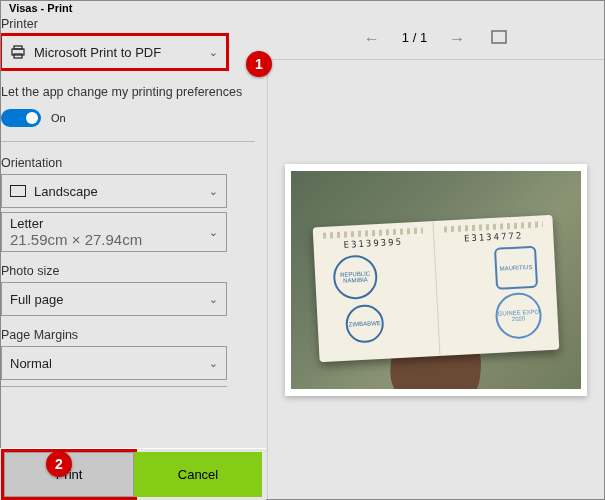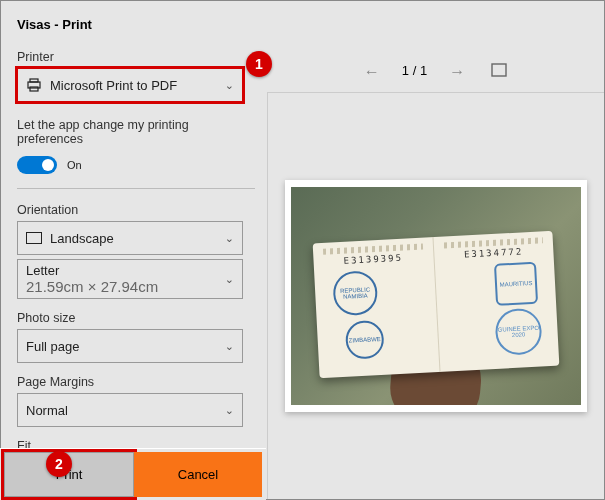--- a/index.html
+++ b/index.html
@@ -1,20 +1,20 @@
 <!DOCTYPE html>
 <html><head>
 <meta charset="utf-8">
 <style>
   * { box-sizing: border-box; margin: 0; padding: 0; font-family: "Segoe UI", Arial, sans-serif; }
   body { width: 605px; height: 500px; background: #e6e6e6; overflow: hidden; position: relative; }
   .window { width: 605px; height: 500px; border: 1px solid #888; background: #e6e6e6; display: flex; flex-direction: column; }
-  .titlebar { padding: 16px 8px; font-weight: 600; font-size: 13px; color: #000; margin-left: 8px; }
+  .titlebar { padding: 1px 8px; font-weight: 600; font-size: 11px; color: #000; }
   .content { flex: 1; display: flex; overflow: hidden; }
-  .sidebar { width: 266px; padding: 2px 12px 0 16px; display: flex; flex-direction: column; gap: 4px; }
+  .sidebar { width: 266px; padding: 2px 12px 0 0; display: flex; flex-direction: column; gap: 4px; }
   .label { font-size: 12.5px; color: #333; margin-top: 8px; }
   .label-first { margin-top: 0; }
   .combo { width: 226px; height: 34px; border: 1px solid #999; background: #e6e6e6; display: flex; align-items: center; padding: 0 8px; font-size: 13px; color: #222; position: relative; cursor: pointer; }
   .combo.tall { height: 40px; flex-direction: column; align-items: flex-start; justify-content: center; padding: 4px 8px; }
   .combo .main { font-size: 13px; }
   .combo .sub { font-size: 15px; color: #666; }
   .combo .chev { position: absolute; right: 8px; top: 50%; transform: translateY(-50%); font-size: 11px; color: #555; }
   .combo .ico { margin-right: 8px; display:inline-flex; }
   .hl-red { outline: 3px solid #d40000; outline-offset: -1px; }
   .toggle-row { display: flex; align-items: center; gap: 10px; margin-top: 6px; }
@@ -36,21 +36,21 @@
   .pnum { position:absolute; top:14px; left:0; right:0; text-align:center; font-family:monospace; font-size:9px; letter-spacing:2px; color:#333;}
   .stamp { position:absolute; border:2px solid; border-radius:50%; display:flex; align-items:center; justify-content:center; font-size:6px; text-align:center; line-height:1; }
   .st1 { width:44px; height:44px; border-color:#3a6ea5; color:#3a6ea5; top:30px; left:18px; }
   .st2 { width:38px; height:38px; border-color:#3a6ea5; color:#3a6ea5; top:80px; left:28px; }
   .st3 { width:42px; height:42px; border-color:#4a7fb5; color:#4a7fb5; top:30px; right:18px; border-radius:6px;}
   .st4 { width:46px; height:46px; border-color:#5a8fc5; color:#5a8fc5; top:76px; right:16px; }
   .hand { position:absolute; bottom:-20px; left:100px; width:90px; height:90px; background:#6b4a35; border-radius:50% 50% 40% 40%; transform:rotate(5deg);}
   .actions { position:absolute; bottom:0; left:0; width:266px; height:52px; display:flex; background:#e6e6e6; border-top:1px solid #fff;}
   .actbtn { flex:1; display:flex; align-items:center; justify-content:center; font-size:13px; cursor:pointer; }
   .actbtn.print { background:#c8c8c8; border:1px solid #999; margin:3px 0 3px 4px;}
-  .actbtn.cancel { background:#f97316; margin:3px 4px 3px 0;}
+  .actbtn.cancel { background:#84cc16; margin:3px 4px 3px 0;}
   .hl-red-btn { outline:3px solid #d40000; outline-offset:0px; }
   .badge { position:absolute; width:26px; height:26px; background:#d40000; border-radius:50%; color:#fff; font-weight:700; font-size:14px; display:flex; align-items:center; justify-content:center; z-index:50; box-shadow:0 1px 3px rgba(0,0,0,.4);}
   .b1 { left:246px; top:51px; }
   .b2 { left:46px; top:451px; }
   .fitline { width:226px; height:6px; border-top:1px solid #aaa; margin-top:2px;}
 </style>
 </head>
 <body>
 
 <div class="window">
@@ -103,21 +103,20 @@
         <span>Full page</span>
         <span class="chev">⌄</span>
       </div>
 
       <div class="label">Page Margins</div>
       <div class="combo">
         <span>Normal</span>
         <span class="chev">⌄</span>
       </div>
 
-      <div class="label">Fit</div>
       <div class="fitline"></div>
     </div>
 
     <div class="preview">
       <div class="pvbar">
         <div class="btn">←</div>
         <div class="cnt">1 / 1</div>
         <div class="btn">→</div>
         <div class="btn">
           <svg width="16" height="14" viewBox="0 0 16 14">

